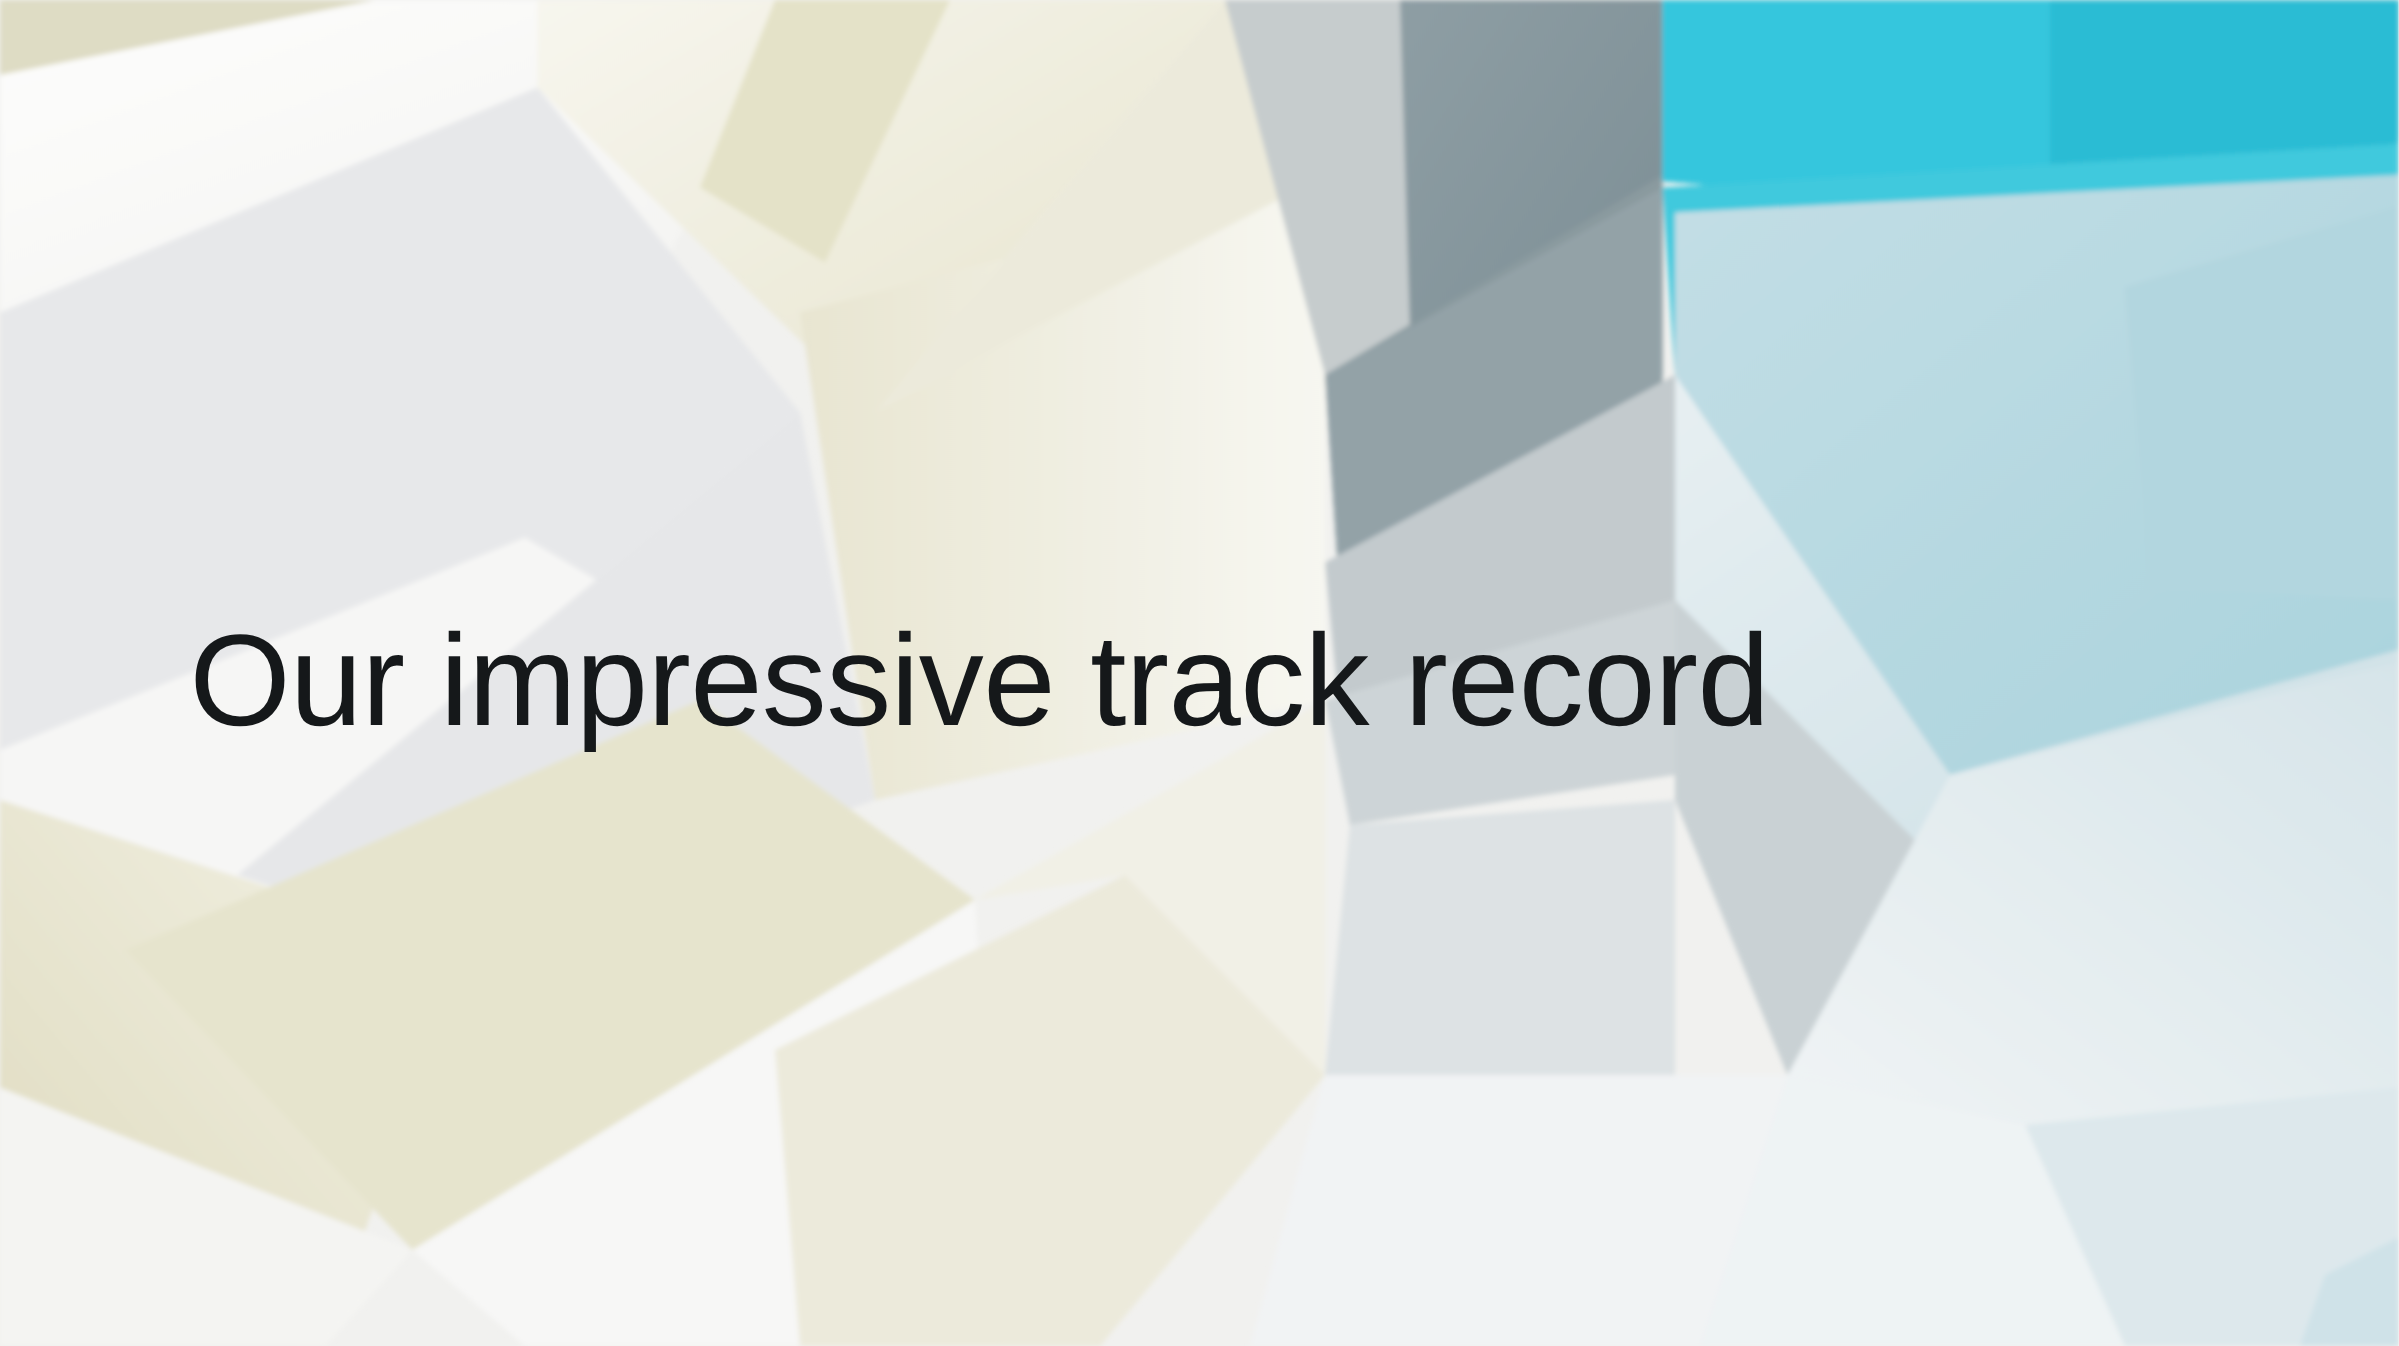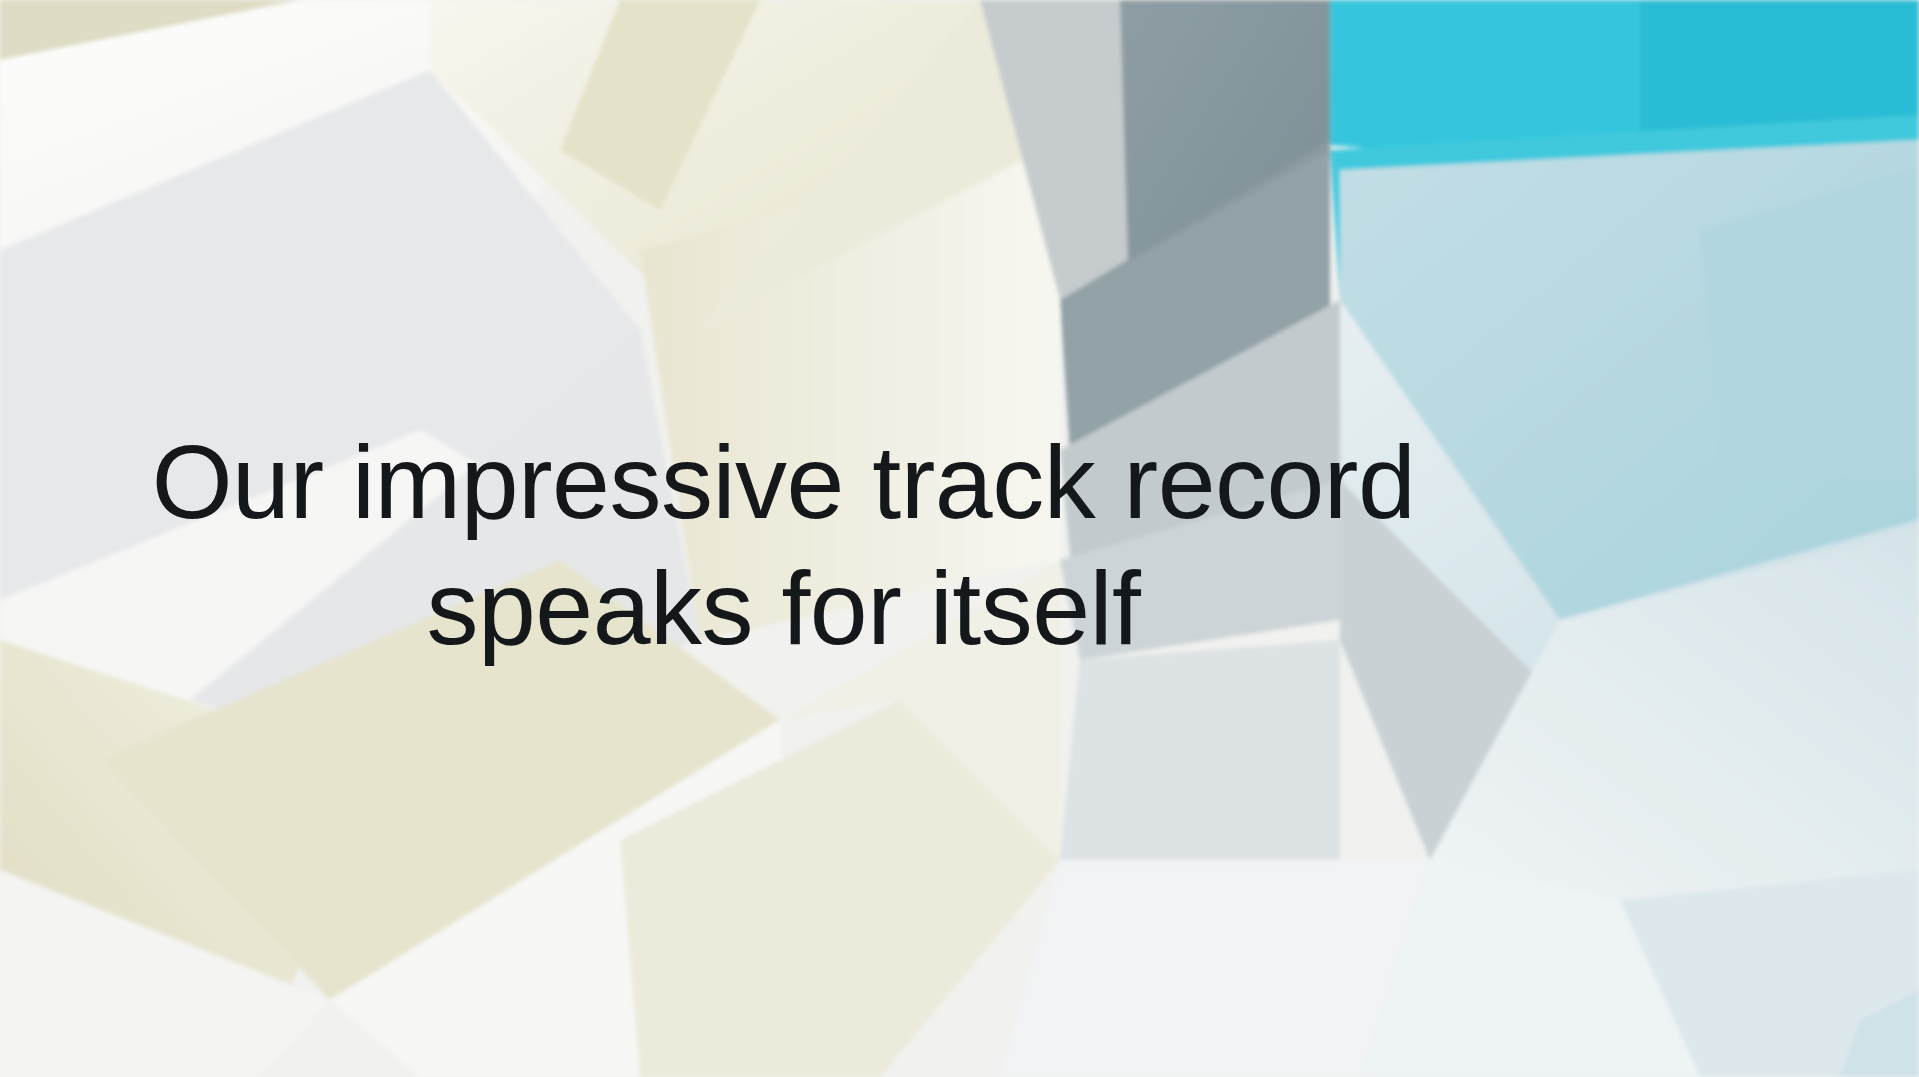--- a/index.html
+++ b/index.html
@@ -159,17 +159,16 @@
       <polygon points="1430,860 1620,900 1700,1077 1360,1077" fill="#eef3f4"></polygon>
       <polygon points="1060,860 1430,860 1360,1077 1000,1077" fill="#f1f3f4"></polygon>
       <polygon points="1080,660 1340,640 1340,860 1060,860" fill="#dde2e4"></polygon>
       <polygon points="1860,1020 1919,990 1919,1077 1840,1077" fill="#cfe2e8"></polygon>
     </g>
   </svg>
 
   <div class="headline-block">
     <div class="headline-inner">
       <span class="headline-line line-1">Our impressive track record</span>
-      <span class="headline-line line-2">speaks for itself</span>
     </div>
   </div>
 
 </div>
 
 </body></html>

